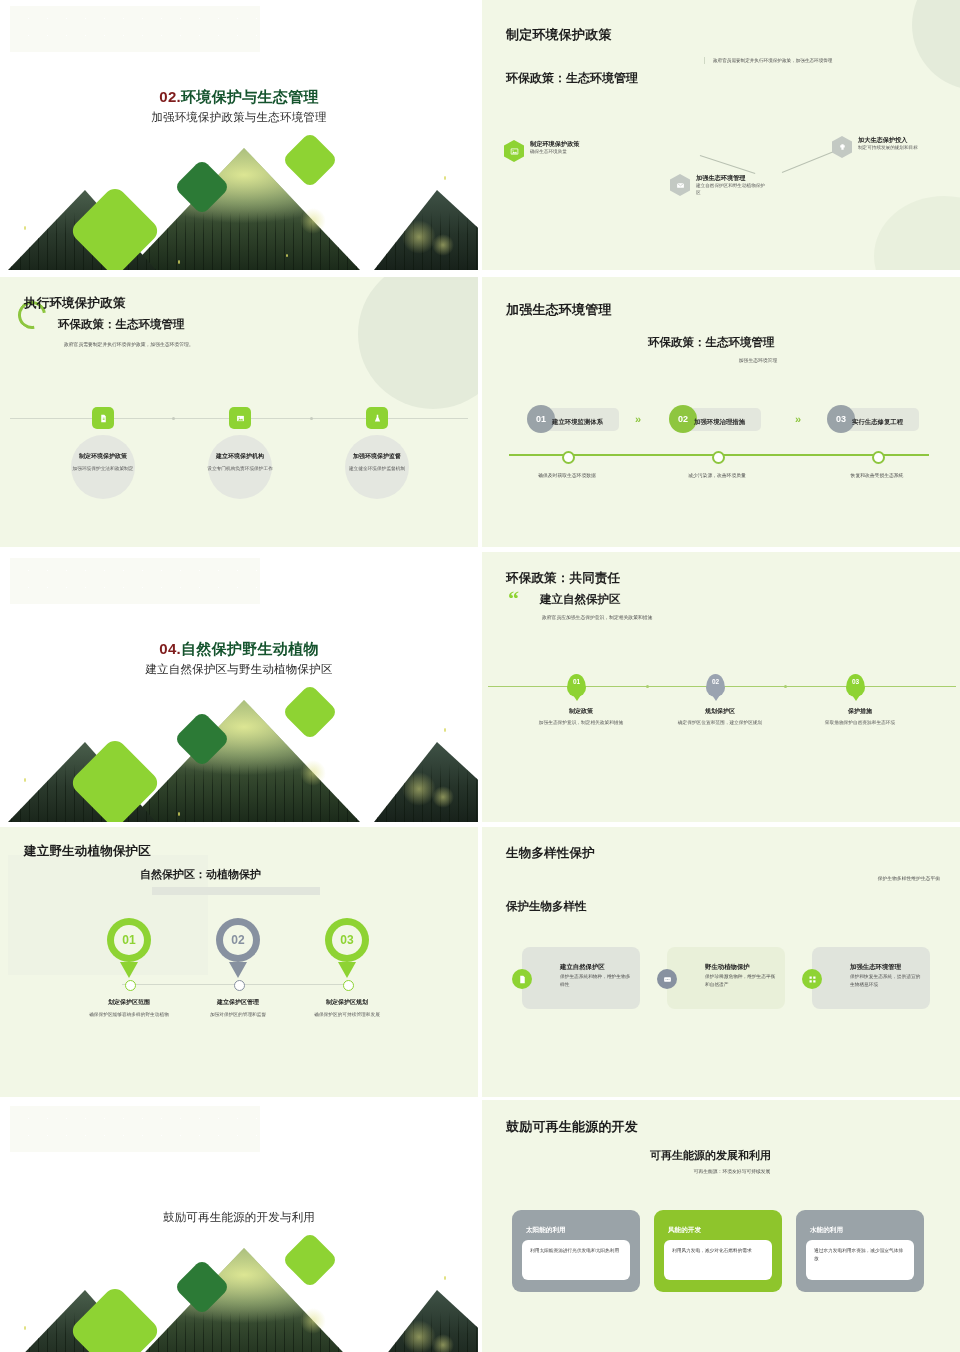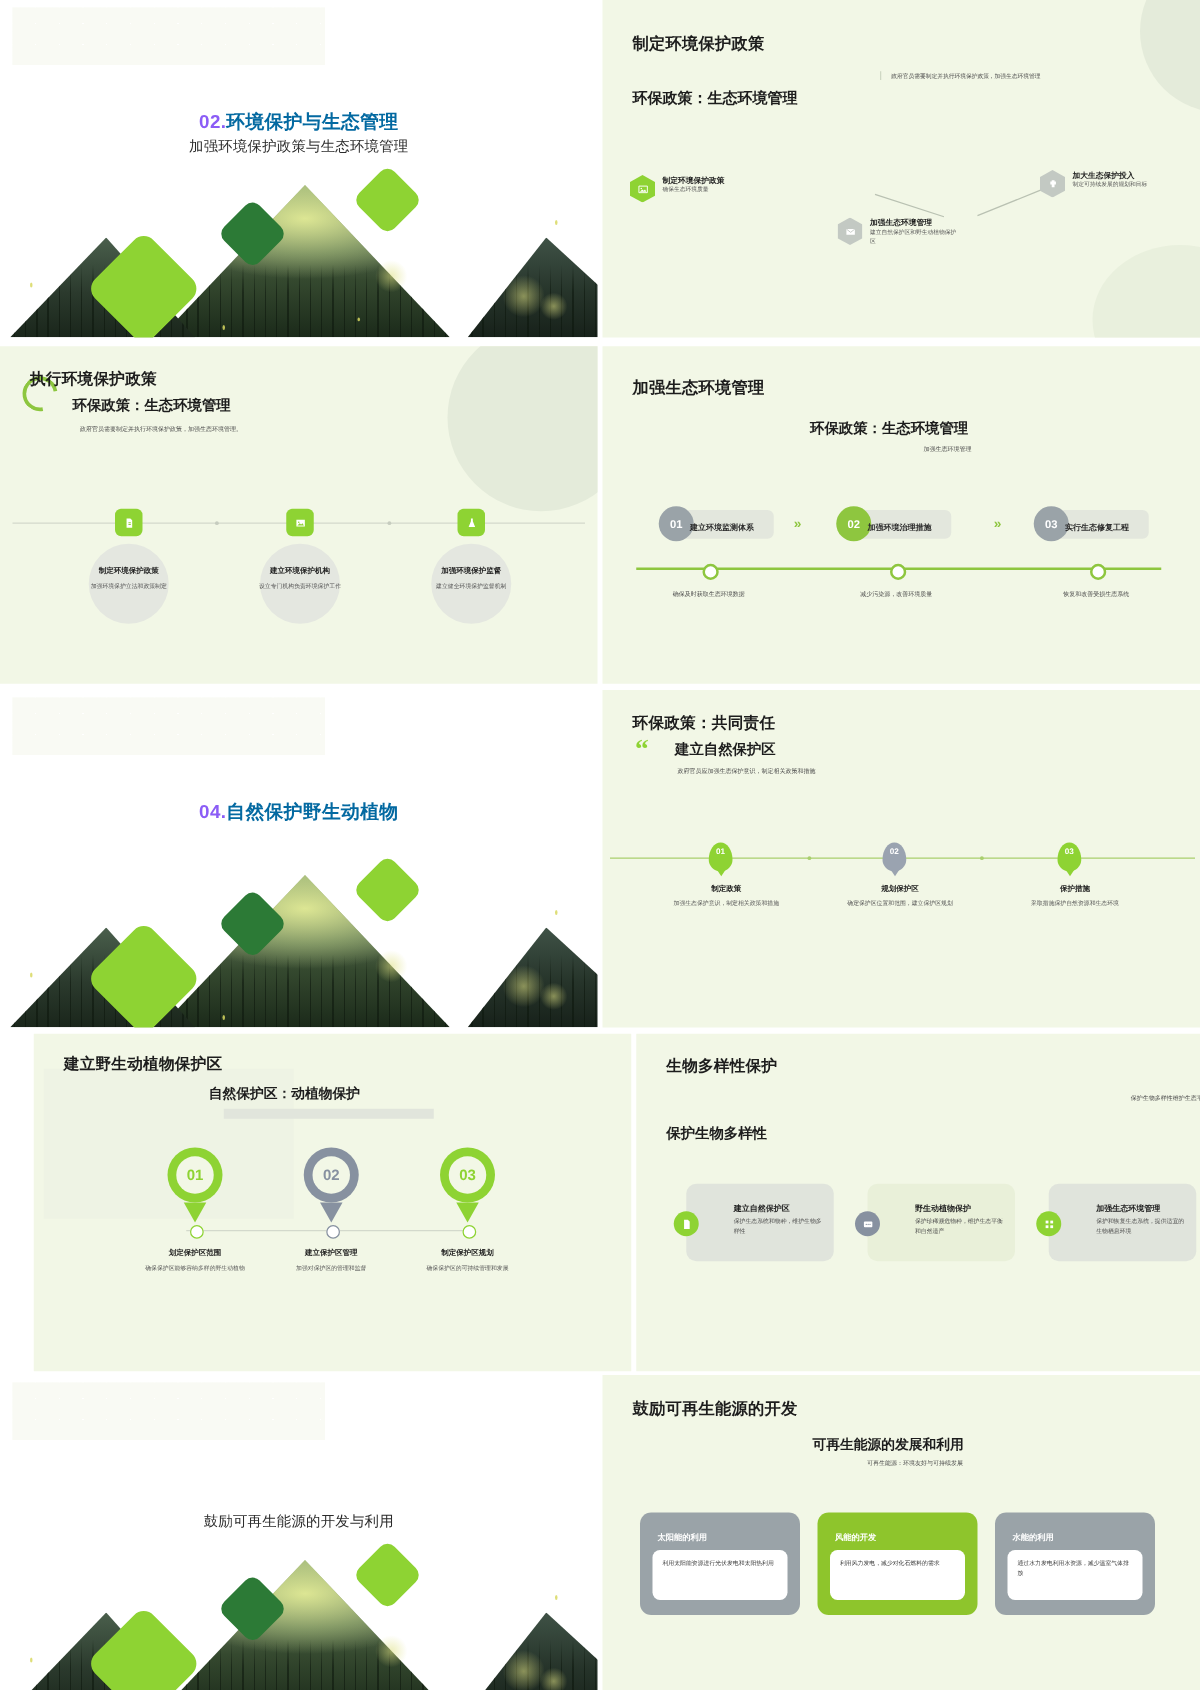--- a/index.html
+++ b/index.html
@@ -1,26 +1,26 @@
 <!DOCTYPE html>
 <html><head>
 <meta charset="utf-8">
 <style>
   html,body{margin:0;padding:0;background:#ffffff;}
   body{width:960px;height:1352px;font-family:"Liberation Sans","DejaVu Sans",sans-serif;overflow:hidden;}
   .deck{position:relative;width:960px;height:1352px;background:#fff;}
   .slide{position:absolute;width:478px;height:270px;overflow:hidden;background:#f2f7e6;}
   .col-l{left:0;} .col-r{left:482px;}
-  .r1{top:0;} .r2{top:277px;} .r3{top:552px;} .r4{top:827px;margin-left:27px;} .r5{top:1100px;}
+  .r1{top:0;} .r2{top:277px;} .r3{top:552px;} .r4{top:827px;} .r5{top:1100px;}
 
   
   .cover{background:#ffffff;}
   .cover .ttl{position:absolute;left:0;right:0;top:88px;text-align:center;z-index:6;}
-  .cover .ttl .num{color:#8b5cf6;font-weight:bold;font-size:15px;letter-spacing:.3px;}
-  .cover .ttl .main{color:#0369a1;font-weight:bold;font-size:15px;letter-spacing:.3px;}
+  .cover .ttl .num{color:#7f1d1d;font-weight:bold;font-size:15px;letter-spacing:.3px;}
+  .cover .ttl .main{color:#14532d;font-weight:bold;font-size:15px;letter-spacing:.3px;}
   .cover .sub{position:absolute;left:0;right:0;top:110px;text-align:center;z-index:6;
       font-size:11.5px;color:#2b2b2b;letter-spacing:.2px;}
   .art{position:absolute;left:0;top:130px;width:478px;height:140px;}
   .mtn{position:absolute;overflow:hidden;}
   
   .mC{left:128px;top:18px;width:232px;height:122px;
       clip-path:polygon(50% 0,100% 100%,0 100%);
       background:
         radial-gradient(ellipse 70% 55% at 50% 22%, rgba(226,235,150,.95) 0%, rgba(176,198,128,.55) 42%, rgba(54,76,54,0) 72%),
         linear-gradient(180deg,#9fb47a 0%,#6c8060 28%,#35492f 62%,#1b2a1a 100%);}
@@ -300,20 +300,21 @@
   <div class="gcap" style="left:25px;top:195px;">确保及时获取生态环境数据</div>
   <div class="gcap" style="left:175px;top:195px;">减少污染源，改善环境质量</div>
   <div class="gcap" style="left:335px;top:195px;">恢复和改善受损生态系统</div>
 </div>
 
 <div class="slide cover col-l r3">
   <div class="faintgrid"></div>
   <div class="ttl">
     <span class="num">04.</span><span class="main">自然保护野生动植物</span>
   </div>
+  <div class="sub">建立自然保护区与野生动植物保护区</div>
   <div class="art">
     <div class="mtn mC">
           <div class="trees"></div>
         </div>
     <div class="mtn mL">
           <div class="trees"></div>
         </div>
     <div class="mtn mR">
           <div class="trees"></div>
       <div class="bokeh" style="left:28px;top:30px;width:34px;height:34px;"></div>

